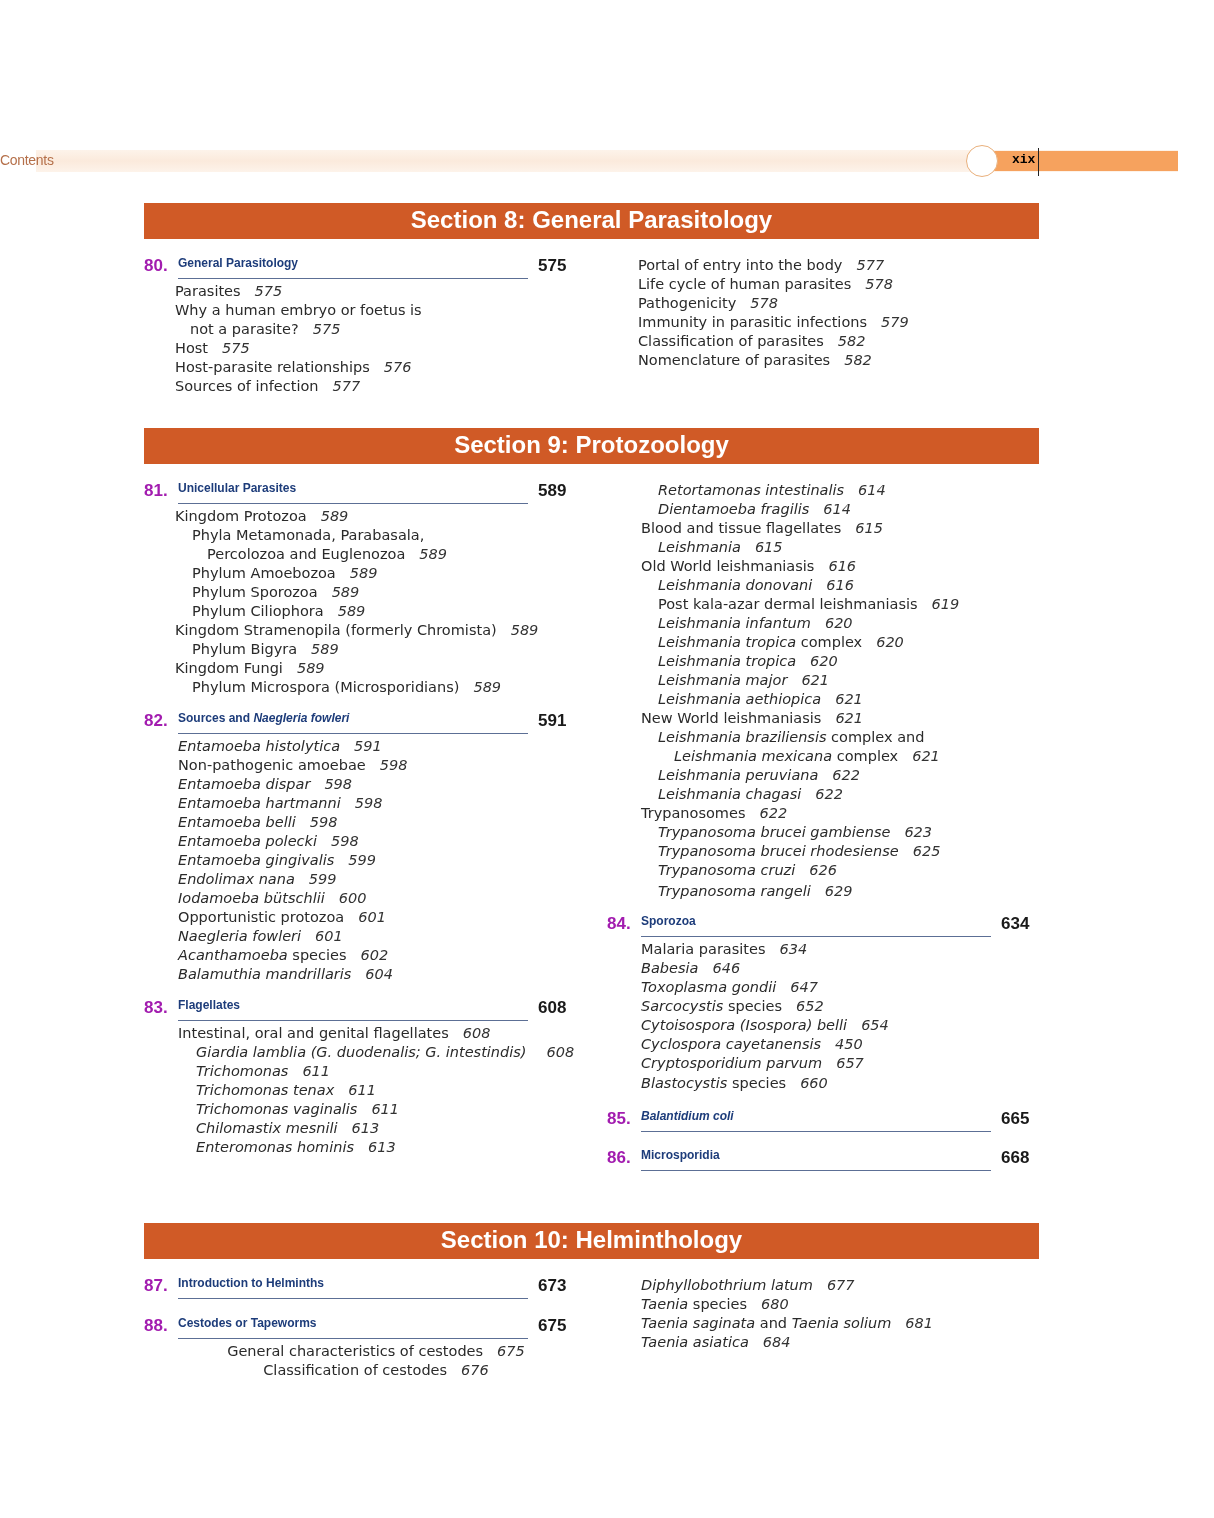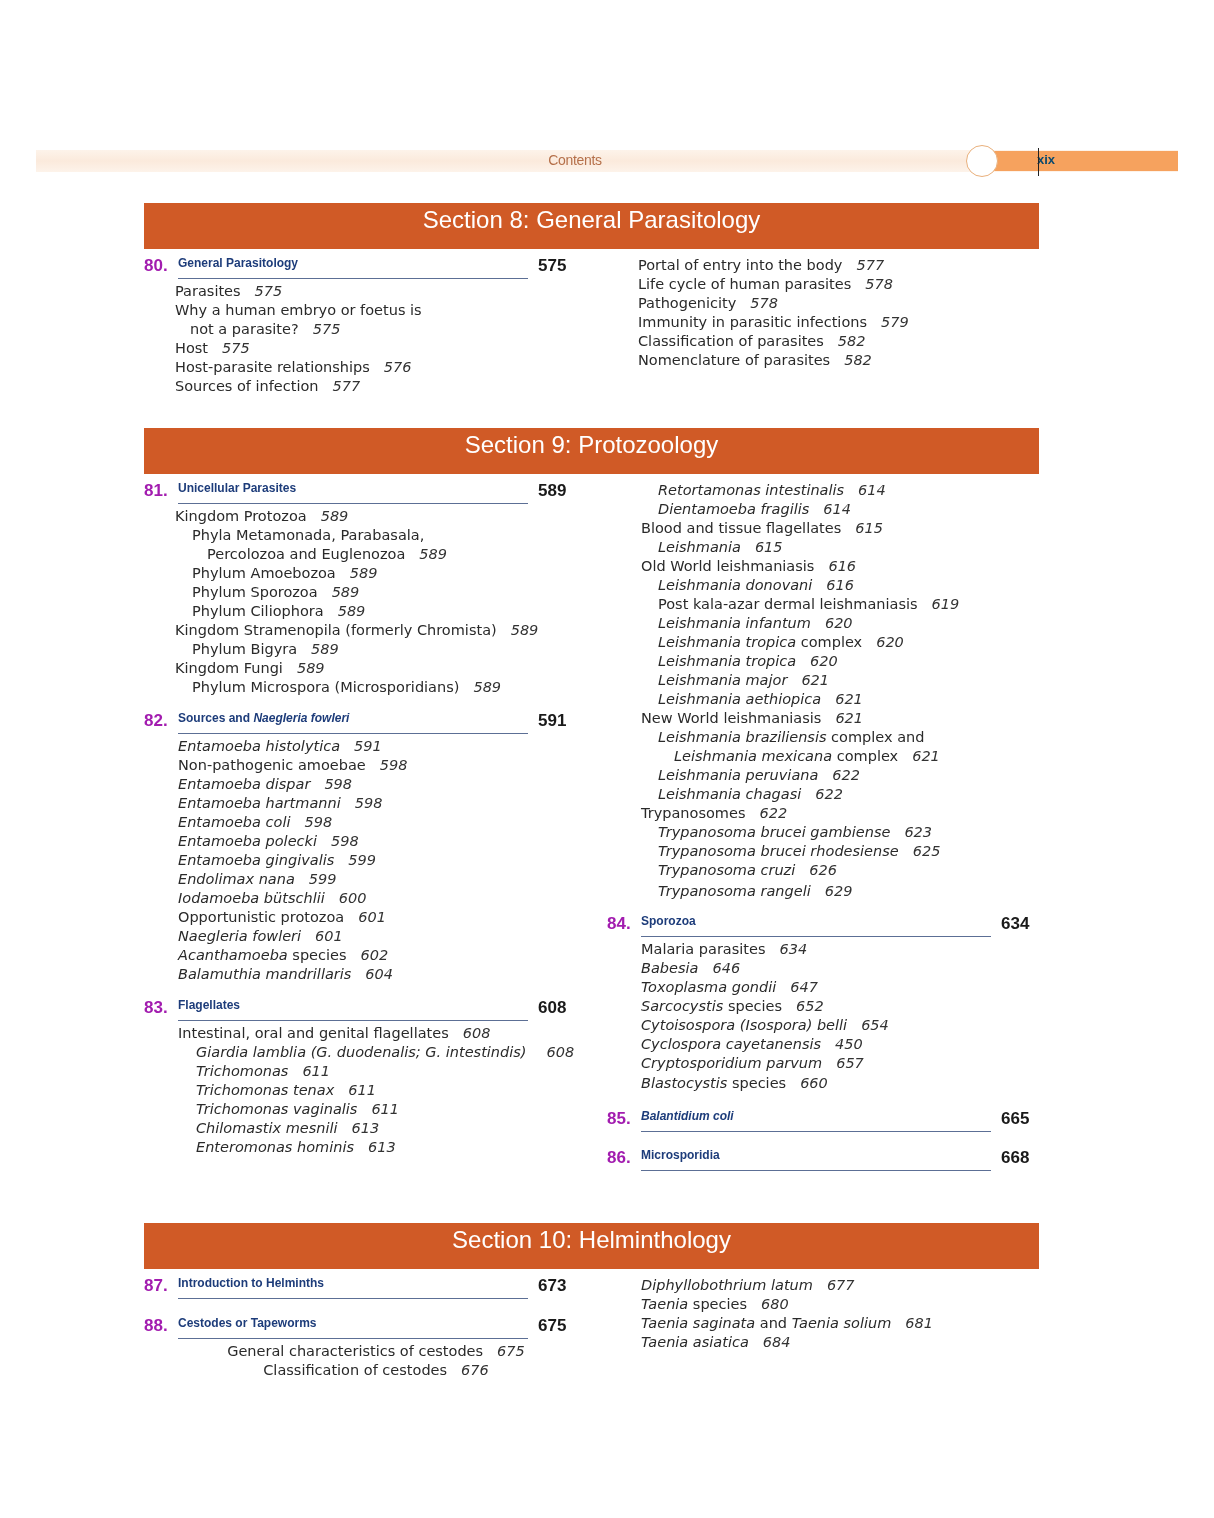--- a/index.html
+++ b/index.html
@@ -3,28 +3,28 @@
 <meta charset="utf-8">
 <style>
   html, body { margin:0; padding:0; background:#ffffff; }
   body { width:1214px; height:1518px; position:relative; overflow:hidden;
          font-family:"DejaVu Sans", sans-serif; color:#2a2a2a; }
   .header-band { position:absolute; left:36px; top:150px; width:1142px; height:22px;
                  background:linear-gradient(to bottom,#fdf3ea,#fbeadc 50%,#fdf3ea); }
   .header-orange { position:absolute; left:990px; top:151px; width:188px; height:20px; background:#f6a25e; }
   .header-circle { position:absolute; left:966px; top:145px; width:32px; height:32px; border-radius:50%;
                    background:#ffffff; border:1px solid #e9b07c; box-sizing:border-box; }
-  .header-title { position:absolute; left:0; width:1150px; top:152px; text-align:center;
+  .header-title { position:absolute; left:0; width:1150px; top:152px; text-align:left;
                   font-size:14px; color:#b5704a; font-family:"Liberation Sans", sans-serif; letter-spacing:-0.3px; }
-  .page-num { position:absolute; left:1012px; top:152px; font-size:13px; font-weight:bold; color:#0c4a6e;
-              font-family:Liberation Sans, sans-serif;margin-left:25px; }
+  .page-num { position:absolute; left:1012px; top:152px; font-size:13px; font-weight:bold; color:#000000;
+              font-family:Liberation Mono, monospace; }
   .page-rule { position:absolute; left:1038px; top:148px; width:1px; height:28px; background:#222; }
 
-  .banner { position:absolute; left:144px; width:895px; height:46px; background:#d05a26;
-            color:#ffffff; font-family:"Liberation Sans", sans-serif; font-weight:normal; font-size:24px;
+  .banner { position:absolute; left:144px; width:895px; height:36px; background:#d05a26;
+            color:#ffffff; font-family:"Liberation Sans", sans-serif; font-weight:bold; font-size:24px;
             text-align:center; line-height:33px; }
 
   .col { position:absolute; }
   .ch { position:relative; height:26px; font-family:"Liberation Sans", sans-serif; font-weight:bold; }
   .ch-num { position:absolute; left:0; top:0; font-size:17px; color:#a21caf; }
   .ch-title { position:absolute; left:34px; top:0; font-size:12px; color:#1d3c7a; }
   .ch-title i { font-style:italic; }
   .ch-line { position:absolute; left:34px; height:1px; background:#5c6f95; top:22px; }
   .ch-page { position:absolute; top:0; font-size:17px; color:#1a1a1a; }
 
@@ -97,21 +97,21 @@
     <span class="ch-num">82.</span>
     <span class="ch-title"><span>Sources and</span> <i>Naegleria fowleri</i></span>
     <span class="ch-line" style="width:350px"></span>
     <span class="ch-page" style="left:394px">591</span>
   </div>
   <div style="padding-left:34px">
     <div class="entry"><span class="it">Entamoeba histolytica</span><span class="pg">591</span></div>
     <div class="entry"><span>Non-pathogenic amoebae</span><span class="pg">598</span></div>
     <div class="entry"><span class="it">Entamoeba dispar</span><span class="pg">598</span></div>
     <div class="entry"><span class="it">Entamoeba hartmanni</span><span class="pg">598</span></div>
-    <div class="entry"><span class="it">Entamoeba coli</span><span class="pg">598</span></div>
+    <div class="entry"><span class="it">Entamoeba belli</span><span class="pg">598</span></div>
     <div class="entry"><span class="it">Entamoeba polecki</span><span class="pg">598</span></div>
     <div class="entry"><span class="it">Entamoeba gingivalis</span><span class="pg">599</span></div>
     <div class="entry"><span class="it">Endolimax nana</span><span class="pg">599</span></div>
     <div class="entry"><span class="it">Iodamoeba bütschlii</span><span class="pg">600</span></div>
     <div class="entry"><span>Opportunistic protozoa</span><span class="pg">601</span></div>
     <div class="entry"><span class="it">Naegleria fowleri</span><span class="pg">601</span></div>
     <div class="entry"><span class="it">Acanthamoeba</span> <span>species</span><span class="pg">602</span></div>
     <div class="entry"><span class="it">Balamuthia mandrillaris</span><span class="pg">604</span></div>
   </div>
 

